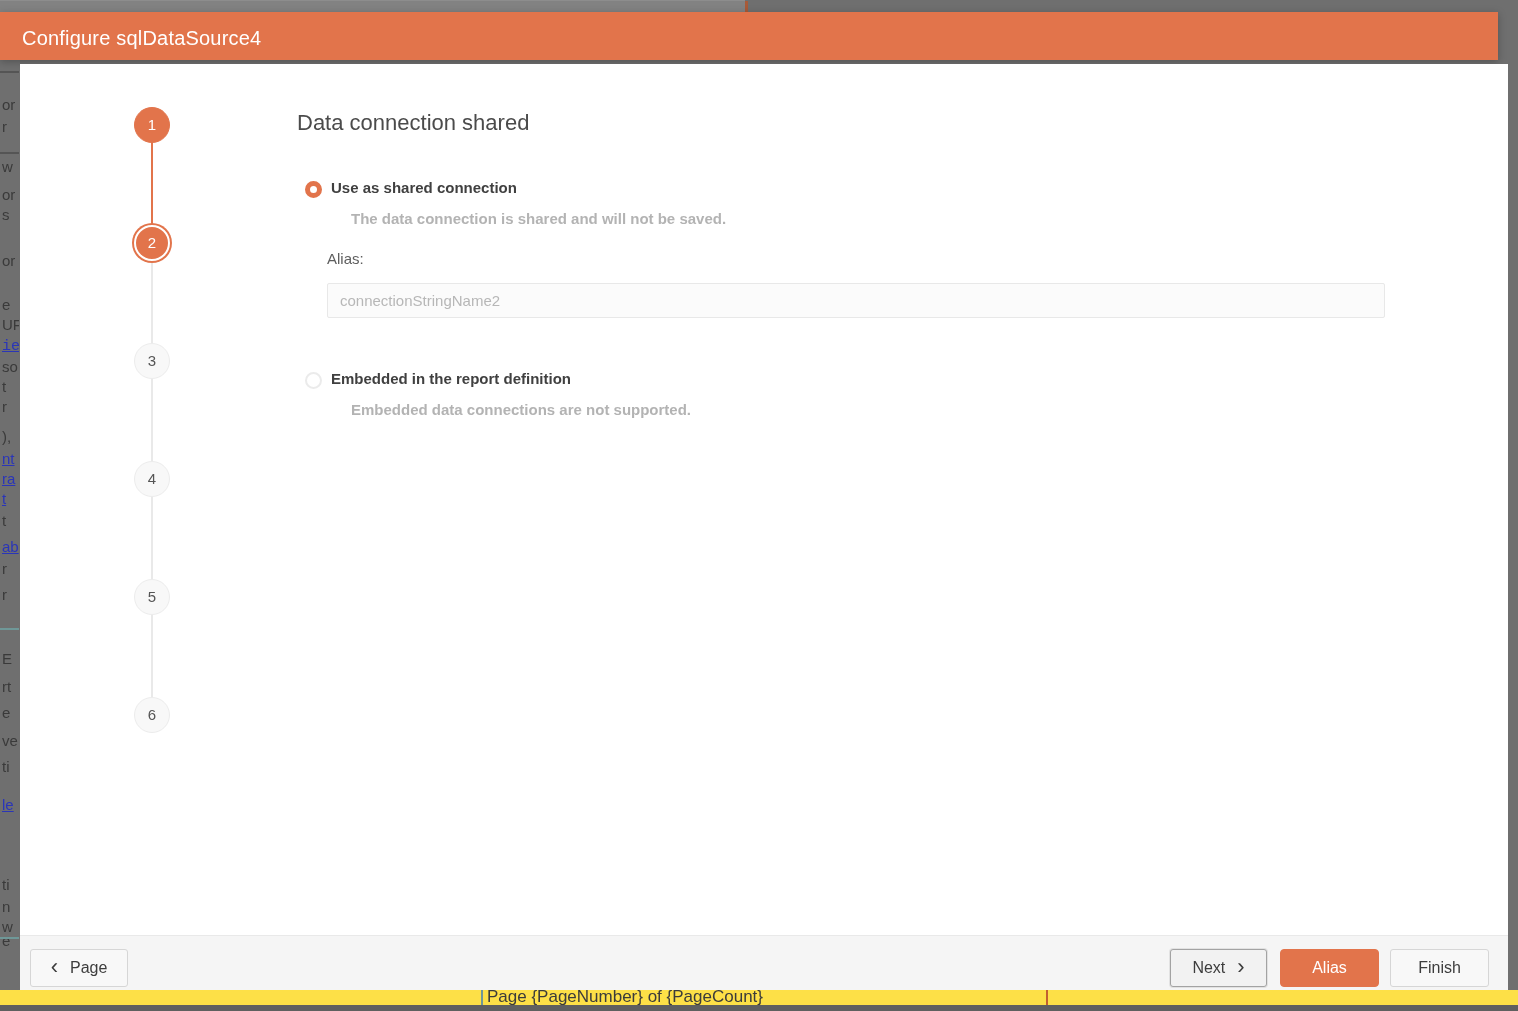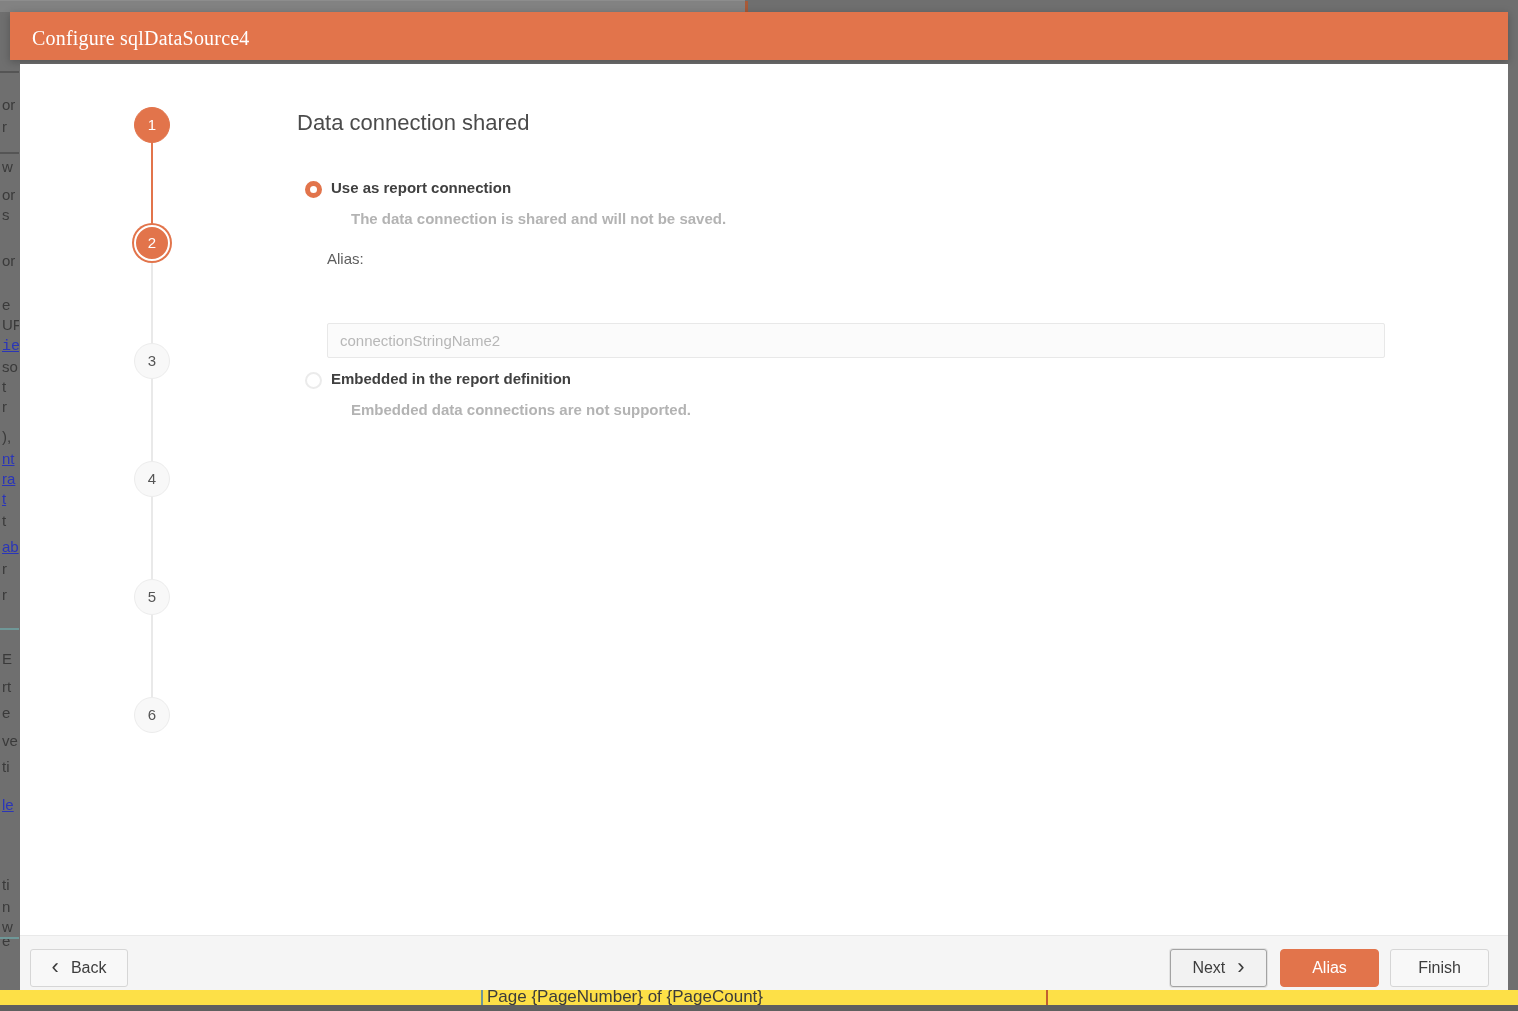--- a/index.html
+++ b/index.html
@@ -15,22 +15,22 @@
   .frag { position:absolute; left:2px; font-size:15px; color:#3a3a3a; white-space:nowrap; }
   .frag.blue { color:#2a35b8; text-decoration:underline; }
   .frag-rule { position:absolute; left:0; width:19px; height:2px; background:#555; }
   .frag-rule.teal { background:#6f9898; }
   .bottomstrip { position:absolute; left:0; top:990px; width:1518px; height:21px; background:#fde047; overflow:hidden; border-bottom:6px solid #5f5f5f; }
   .page-footer-text { position:absolute; left:487px; top:-3px; font-size:17px; color:#3b3b3b; }
   .pf-teal-line { position:absolute; left:481px; top:0; width:2px; height:15px; background:#6f9898; }
   .pf-orange-line { position:absolute; left:1046px; top:0; width:2px; height:15px; background:#c2602f; }
 
   
-  .modal-header { position:absolute; left:10px; top:12px; width:1498px; height:48px;
-    background:var(--accent,#e2744b); color:#fff; box-shadow:0 2px 8px rgba(0,0,0,.25);font-family:Liberation Serif, serif; }
+  .modal-header { position:absolute; left:0; top:12px; width:1498px; height:48px;
+    background:var(--accent,#e2744b); color:#fff; box-shadow:0 2px 8px rgba(0,0,0,.25); }
   .modal-title { padding-left:22px; line-height:52px; font-size:20px; font-weight:400; letter-spacing:.2px; }
   .modal-body { position:absolute; left:20px; top:64px; width:1488px; height:871px; background:#ffffff; }
   .modal-footer { position:absolute; left:20px; top:935px; width:1488px; height:55px;
     background:#f5f5f5; border-top:1px solid #e9e9e9; }
 
   
   .step-line { position:absolute; left:131px; top:61px; width:2px; height:590px; background:#e9e9e9; }
   .step-line-done { position:absolute; left:131px; top:61px; width:2px; height:118px; background:var(--accent,#e2744b); }
   .step { position:absolute; left:114px; width:36px; height:36px; border-radius:50%;
     text-align:center; font-size:15px; cursor:pointer; }
@@ -42,21 +42,21 @@
   
   .page-title { position:absolute; left:277px; top:46px; font-size:22px; color:#4b4b4b; }
   .radio { position:absolute; left:285px; width:17px; height:17px; border-radius:50%; background:#fff; cursor:pointer; }
   .radio.on { border:5px solid var(--accent,#e2744b); }
   .radio.off { border:2px solid #ebebeb; }
   .opt-label { position:absolute; left:311px; font-size:15px; font-weight:700; color:#404040; cursor:pointer; }
   .opt-desc { position:absolute; left:331px; font-size:15px; color:#b3b3b3;font-weight:bold; }
   .alias-label { position:absolute; left:307px; top:186px; font-size:15px; color:#5e5e5e; }
   .alias-input { position:absolute; left:307px; top:219px; width:1058px; height:35px;
     background:#fbfbfb; border:1px solid #e8e8e8; border-radius:2px; padding:0 12px;
-    font-family:"Liberation Sans", sans-serif; font-size:15px; color:#444; outline:none;margin-top:40px; }
+    font-family:"Liberation Sans", sans-serif; font-size:15px; color:#444; outline:none; }
   .alias-input::placeholder { color:#b7b7b7; }
 
   
   .btn { position:absolute; top:13px; height:38px; border-radius:3px; font-family:"Liberation Sans", sans-serif;
     font-size:16px; color:#3d3d3d; background:#f8f8f8; border:1px solid #d6d6d6; cursor:pointer;
     display:flex; align-items:center; justify-content:center; gap:12px; }
   .btn .chev { font-size:22px; line-height:1; margin-top:-3px; color:#3d3d3d; }
   .btn-back { left:10px; width:98px; }
   .btn-next { left:1150px; width:97px; border-color:#a3a3a3; background:#f2f2f2; box-shadow:0 0 0 1px #e2e2e2; }
   .btn-finish { left:1260px; width:99px; background:var(--accent,#e2744b); border:1px solid var(--accent,#e2744b);
@@ -126,35 +126,35 @@
         <div class="step active" style="top: 161px;">2</div>
         <div class="step pending" style="top: 279px;">3</div>
         <div class="step pending" style="top: 397px;">4</div>
         <div class="step pending" style="top: 515px;">5</div>
         <div class="step pending" style="top: 633px;">6</div>
       </div>
 
     <div class="page-title">Data connection shared</div>
 
     <div class="radio opt0 on" style="top:117px"></div>
-    <div class="opt-label" style="top:115px">Use as report connection</div>
+    <div class="opt-label" style="top:115px">Use as shared connection</div>
     <div class="opt-desc" style="top:146px">The data connection is shared and will not be saved.</div>
 
     <div class="alias-label">Alias:</div>
     <input class="alias-input" type="text" placeholder="connectionStringName2" style="">
 
     <div class="radio opt1 off" style="top:308px"></div>
     <div class="opt-label" style="top:306px">Embedded in the report definition</div>
     <div class="opt-desc" style="top:337px">Embedded data connections are not supported.</div>
   </div>
 
   <div class="modal-footer">
     <button class="btn btn-back">
       <span class="chev">‹</span>
-      <span>Back</span>
+      <span>Page</span>
     </button>
     <button class="btn btn-next">
       <span>Next</span>
       <span class="chev">›</span>
     </button>
     <button class="btn btn-finish">
       <span>Alias</span>
     </button>
     <button class="btn btn-cancel">
       <span>Finish</span>

